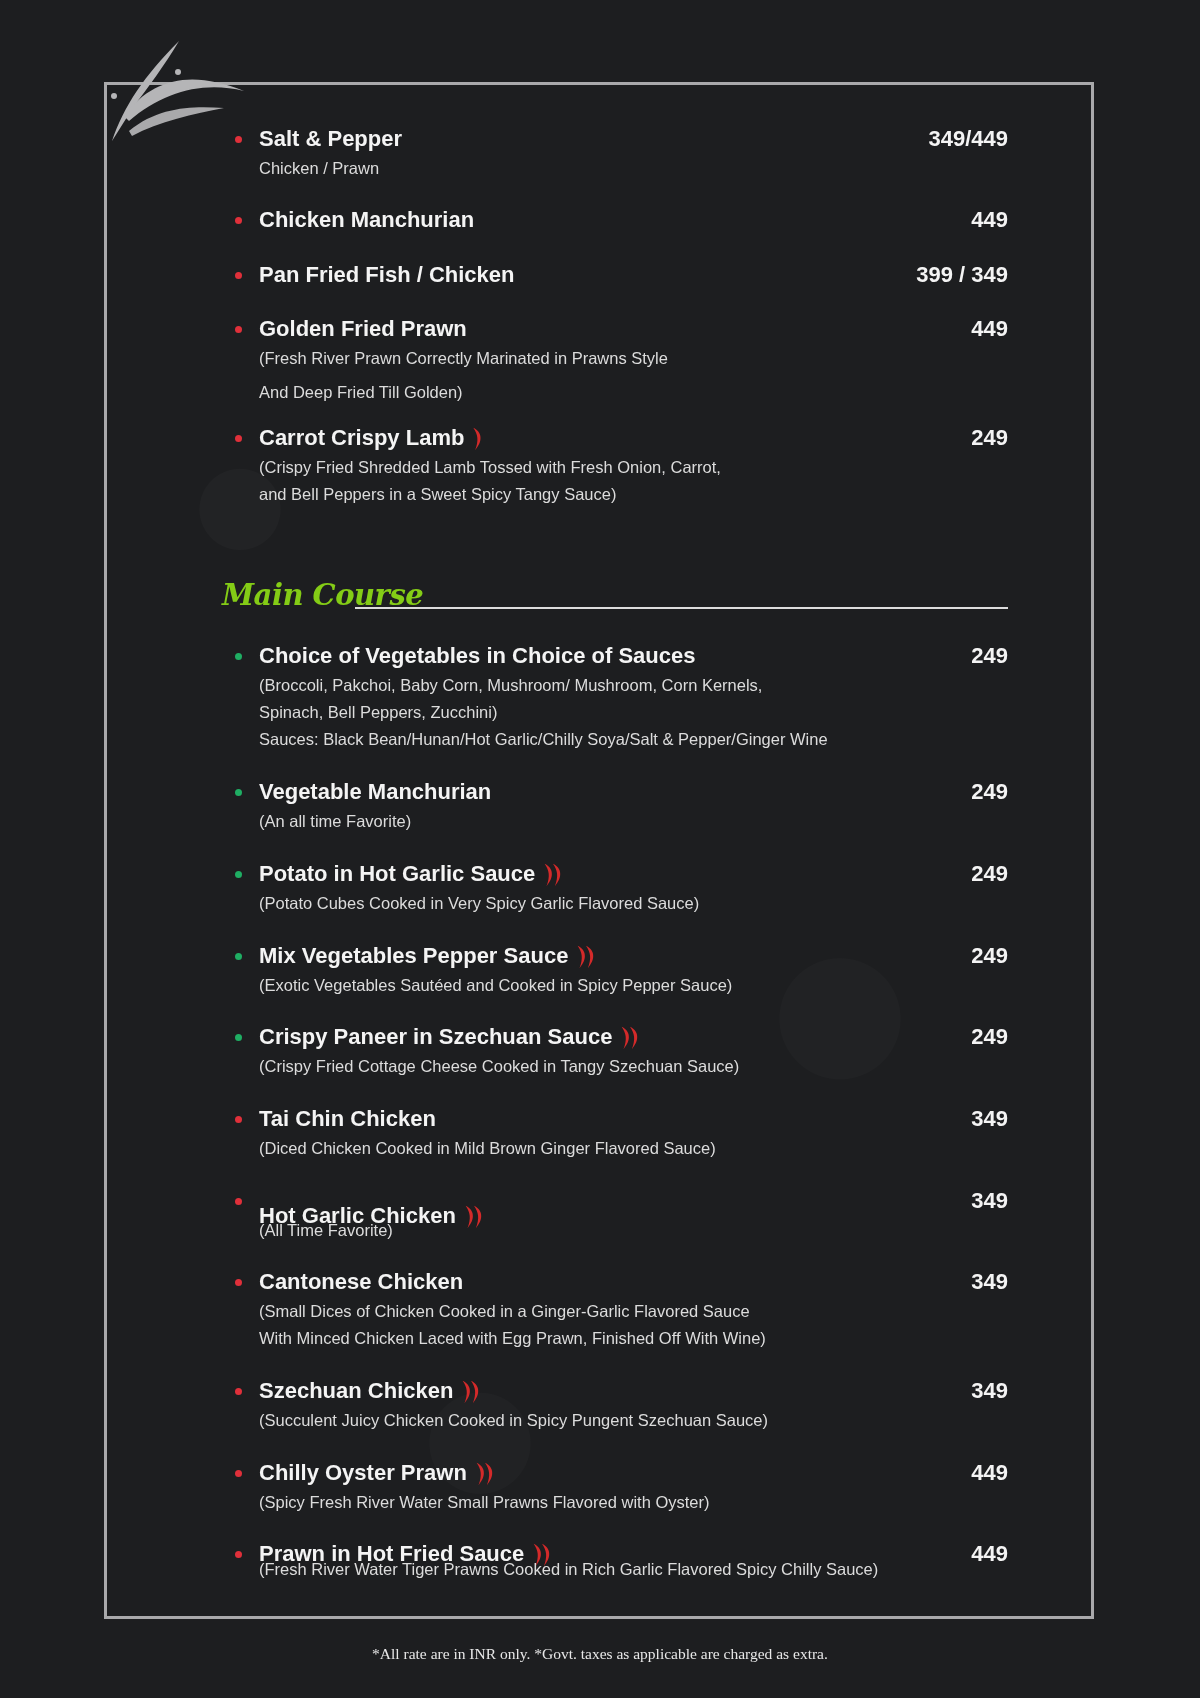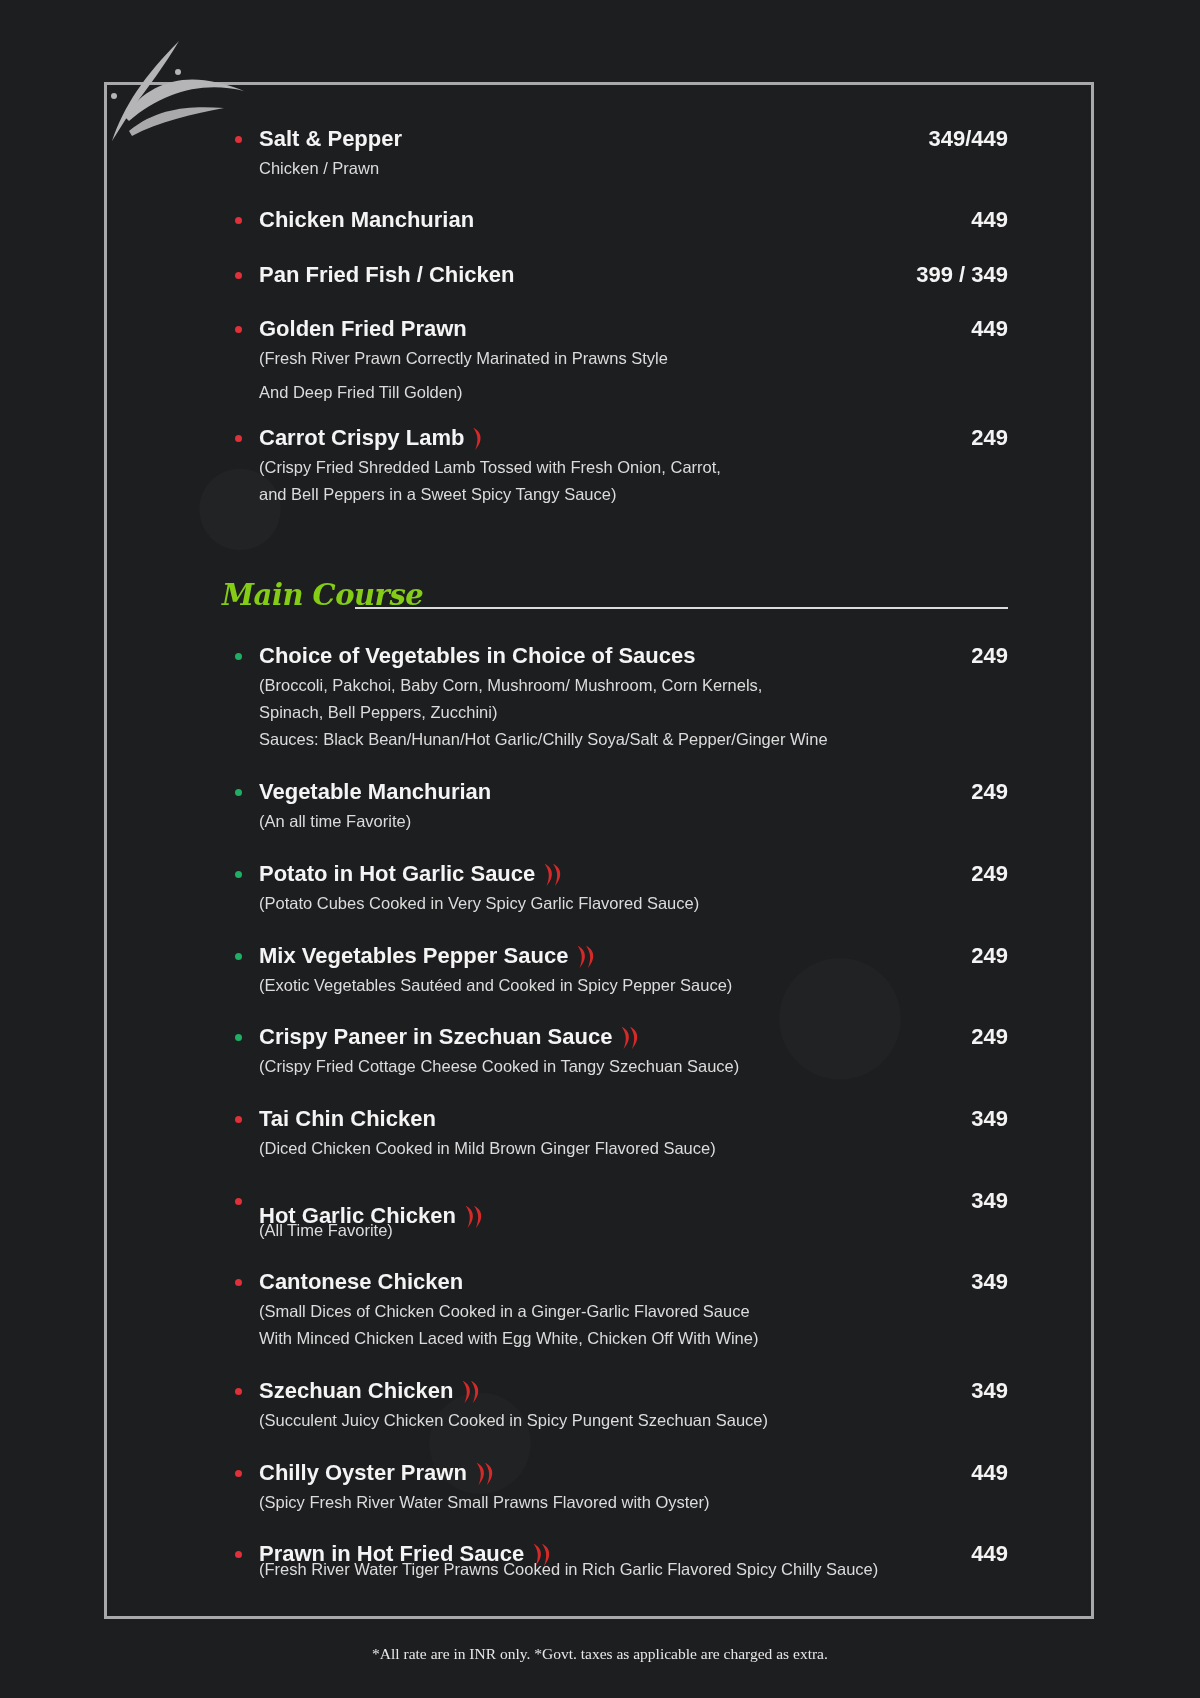--- a/index.html
+++ b/index.html
@@ -185,21 +185,21 @@
       <div class="price" style="top:0">349</div>
       <div class="desc" style="top:30px">(All Time Favorite)</div>
     </div>
     <div class="item" style="top: 1268px;">
       <span class="bullet" style="top:11px;background:#e0303a"></span>
       <div class="name" style="top:0">
         <span>Cantonese  Chicken</span>
       </div>
       <div class="price" style="top:0">349</div>
       <div class="desc" style="top:30px">(Small Dices of Chicken Cooked in a Ginger-Garlic Flavored Sauce</div>
-      <div class="desc" style="top:57px">With Minced Chicken Laced with Egg White, Chicken Off With Wine)</div>
+      <div class="desc" style="top:57px">With Minced Chicken Laced with Egg Prawn, Finished Off With Wine)</div>
     </div>
     <div class="item" style="top: 1377px;">
       <span class="bullet" style="top:11px;background:#e0303a"></span>
       <div class="name" style="top:0">
         <span>Szechuan Chicken</span>
         <svg class="chili" width="24" height="28" viewBox="0 0 24 28">
           <path d="M3 2 C12 6, 14 16, 5 26 C9 16, 8 9, 3 2 Z" fill="#d42a2a"></path>
           <path d="M12 2 C21 6, 23 16, 14 26 C18 16, 17 9, 12 2 Z" fill="#d42a2a"></path>
         </svg>
       </div>

